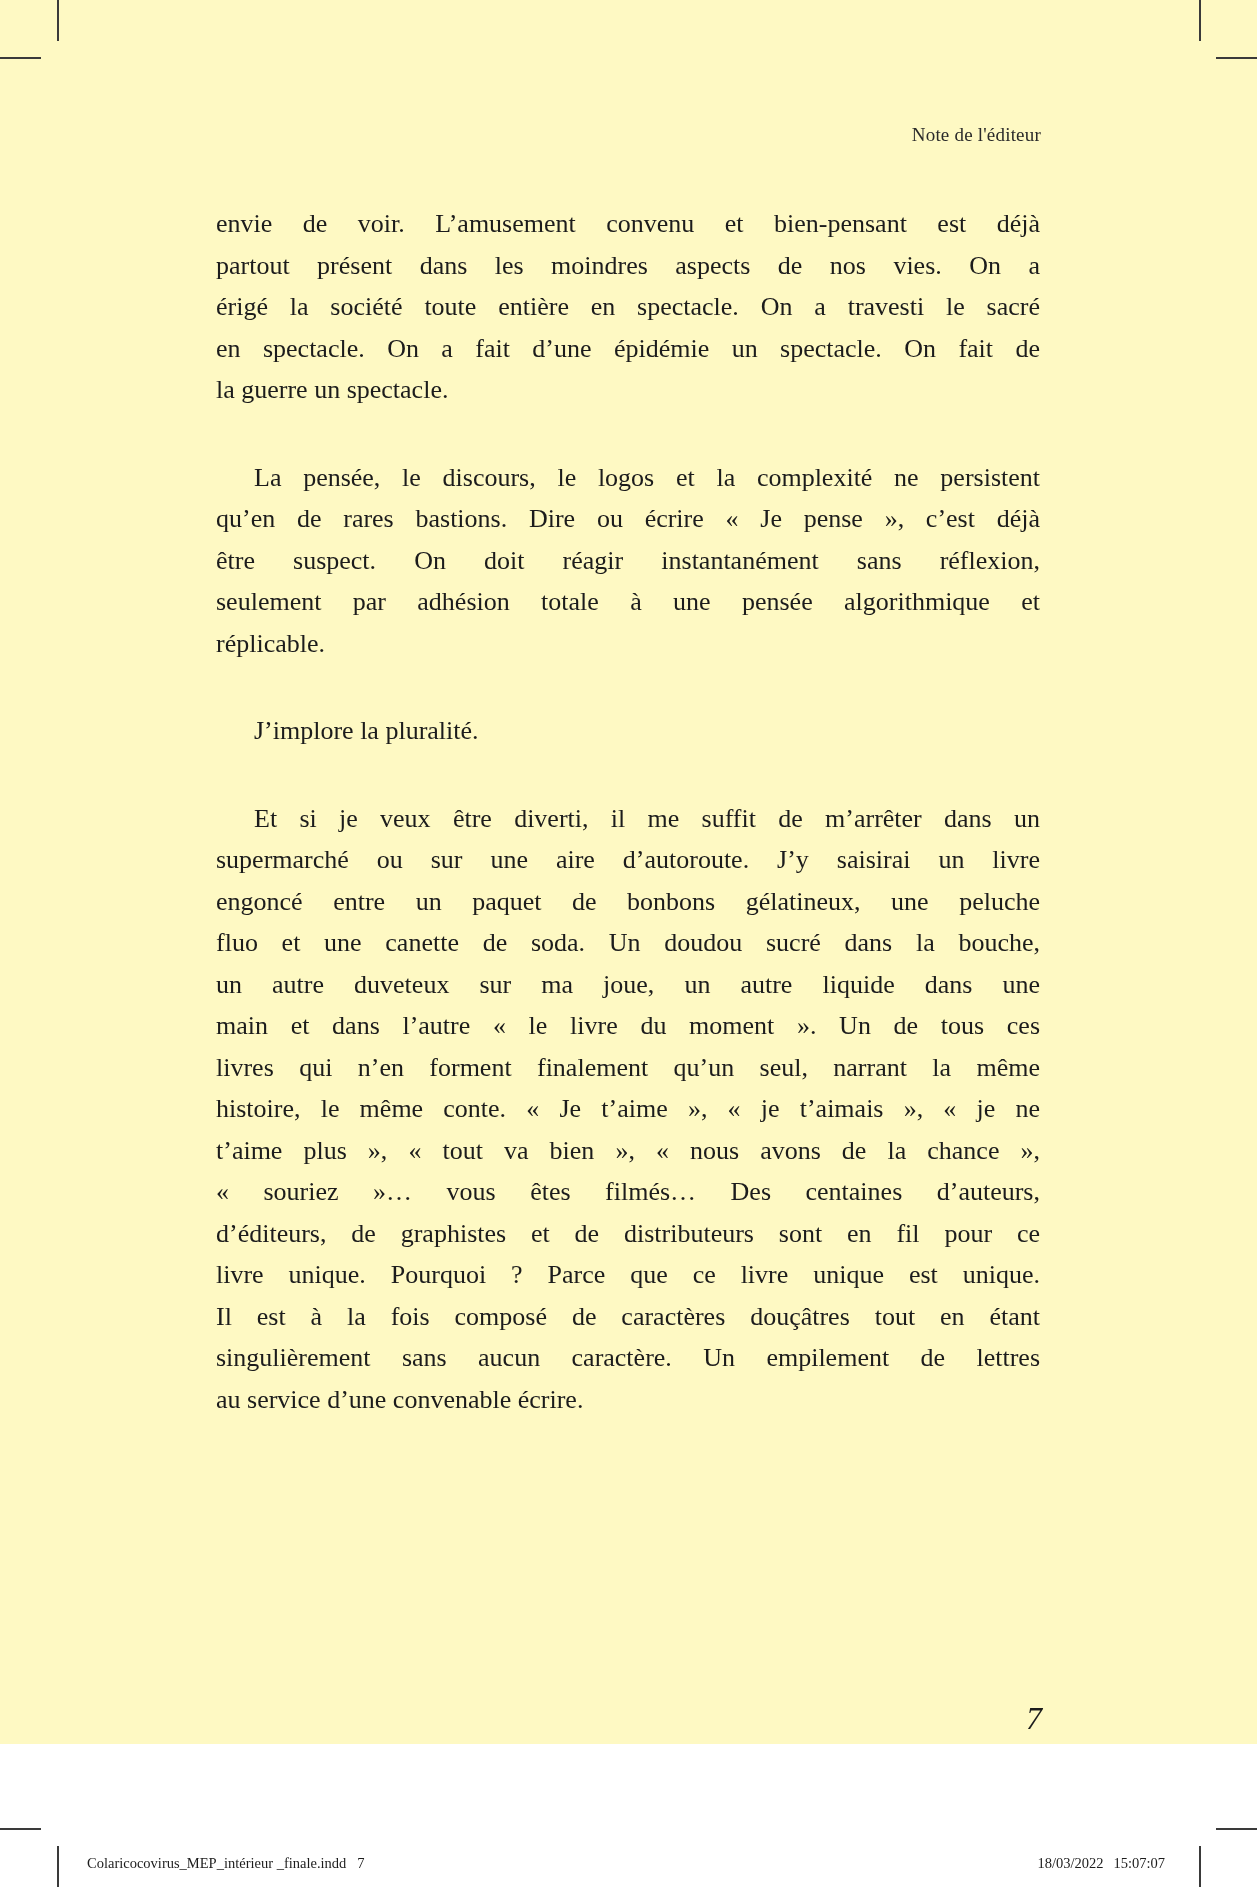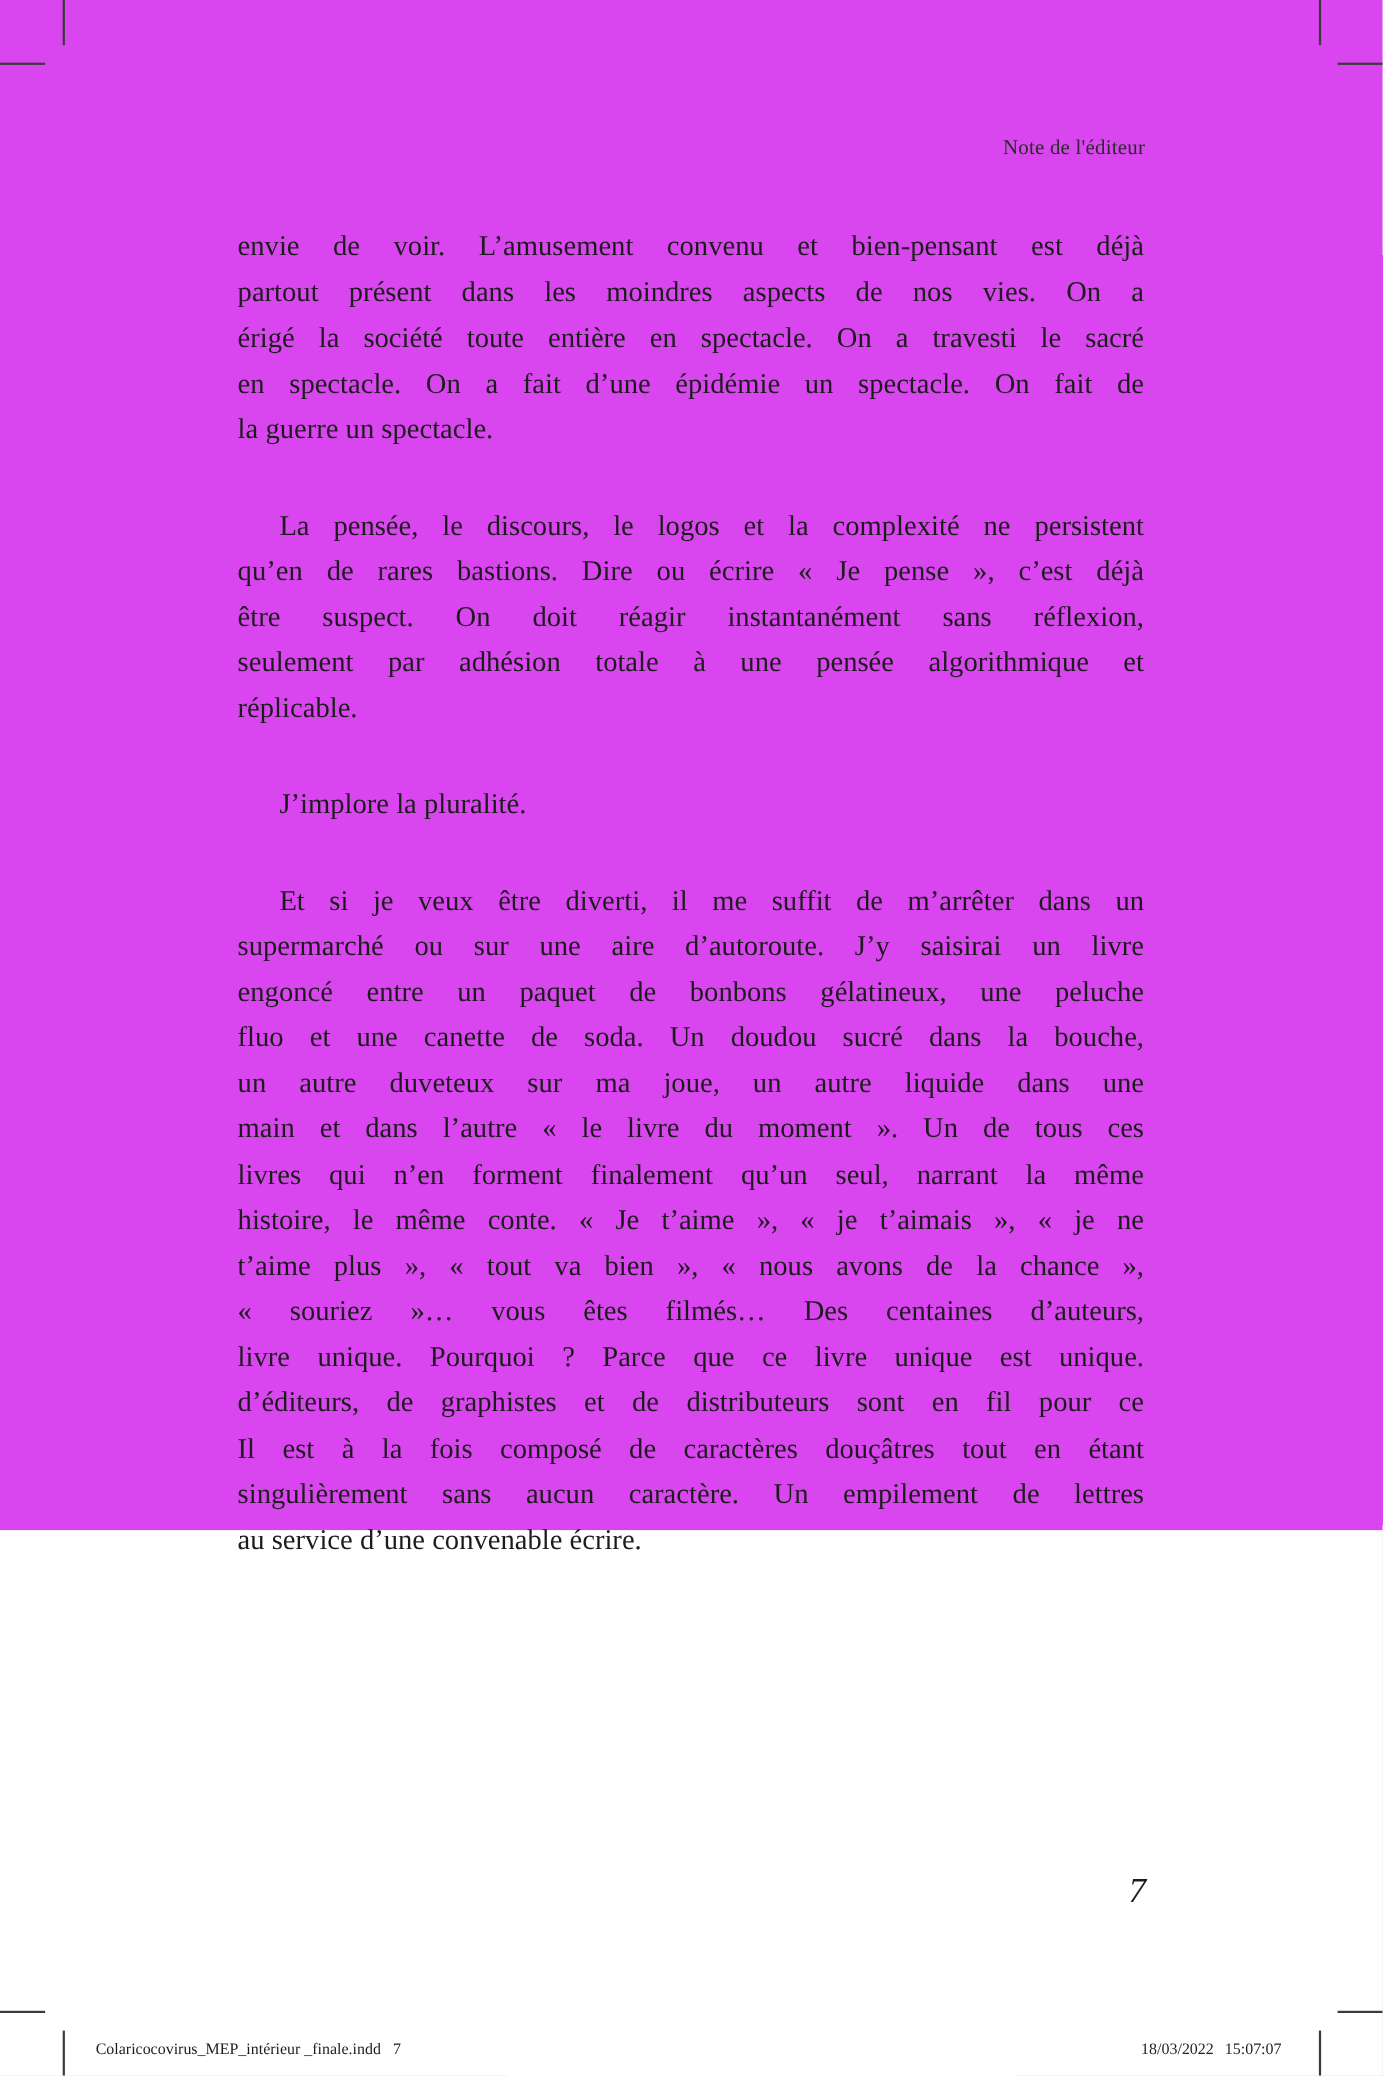--- a/index.html
+++ b/index.html
@@ -1,17 +1,17 @@
 <!DOCTYPE html>
 <html><head>
 <meta charset="utf-8">
 <style>
   html, body { margin: 0; padding: 0; background: #ffffff; }
   body { width: 1257px; height: 1887px; position: relative; overflow: hidden; }
-  .page { position: absolute; left: 0; top: 0; width: 1257px; height: 1391px; background: #d946ef; }
+  .page { position: absolute; left: 0; top: 0; width: 1257px; height: 1744px; background: #fef9c3; }
 
   
   .mark { position: absolute; background: #3a3a3a; }
   .mv { width: 1.5px; height: 41px; }
   .mh { height: 1.5px; width: 41px; }
 
   .running-head {
     position: absolute; left: 760px; width: 281px; top: 124px;
     text-align: right;
     font-family: "Liberation Serif", "DejaVu Serif", serif;
@@ -86,22 +86,22 @@
         <span class="line indent">Et si je veux être diverti, il me suffit de m’arrêter dans un</span>
         <span class="line">supermarché ou sur une aire d’autoroute. J’y saisirai un livre</span>
         <span class="line">engoncé entre un paquet de bonbons gélatineux, une peluche</span>
         <span class="line">fluo et une canette de soda. Un doudou sucré dans la bouche,</span>
         <span class="line">un autre duveteux sur ma joue, un autre liquide dans une</span>
         <span class="line">main et dans l’autre « le livre du moment ». Un de tous ces</span>
         <span class="line">livres qui n’en forment finalement qu’un seul, narrant la même</span>
         <span class="line">histoire, le même conte. « Je t’aime », « je t’aimais », « je ne</span>
         <span class="line">t’aime plus », « tout va bien », « nous avons de la chance »,</span>
         <span class="line">« souriez »… vous êtes filmés… Des centaines d’auteurs,</span>
+        <span class="line">d’éditeurs, de graphistes et de distributeurs sont en fil pour ce</span>
         <span class="line">livre unique. Pourquoi ? Parce que ce livre unique est unique.</span>
-        <span class="line">d’éditeurs, de graphistes et de distributeurs sont en fil pour ce</span>
         <span class="line">Il est à la fois composé de caractères douçâtres tout en étant</span>
         <span class="line">singulièrement sans aucun caractère. Un empilement de lettres</span>
         <span class="line last">au service d’une convenable écrire.</span>
       </div>
     </div>
 
   <div class="folio">7</div>
 
   <div class="slug slug-left"><span style="white-space:pre;">Colaricocovirus_MEP_intérieur _finale.indd   7</span></div>
   <div class="slug slug-right"><span>18/03/2022</span><span class="gap"></span><span>15:07:07</span></div>

